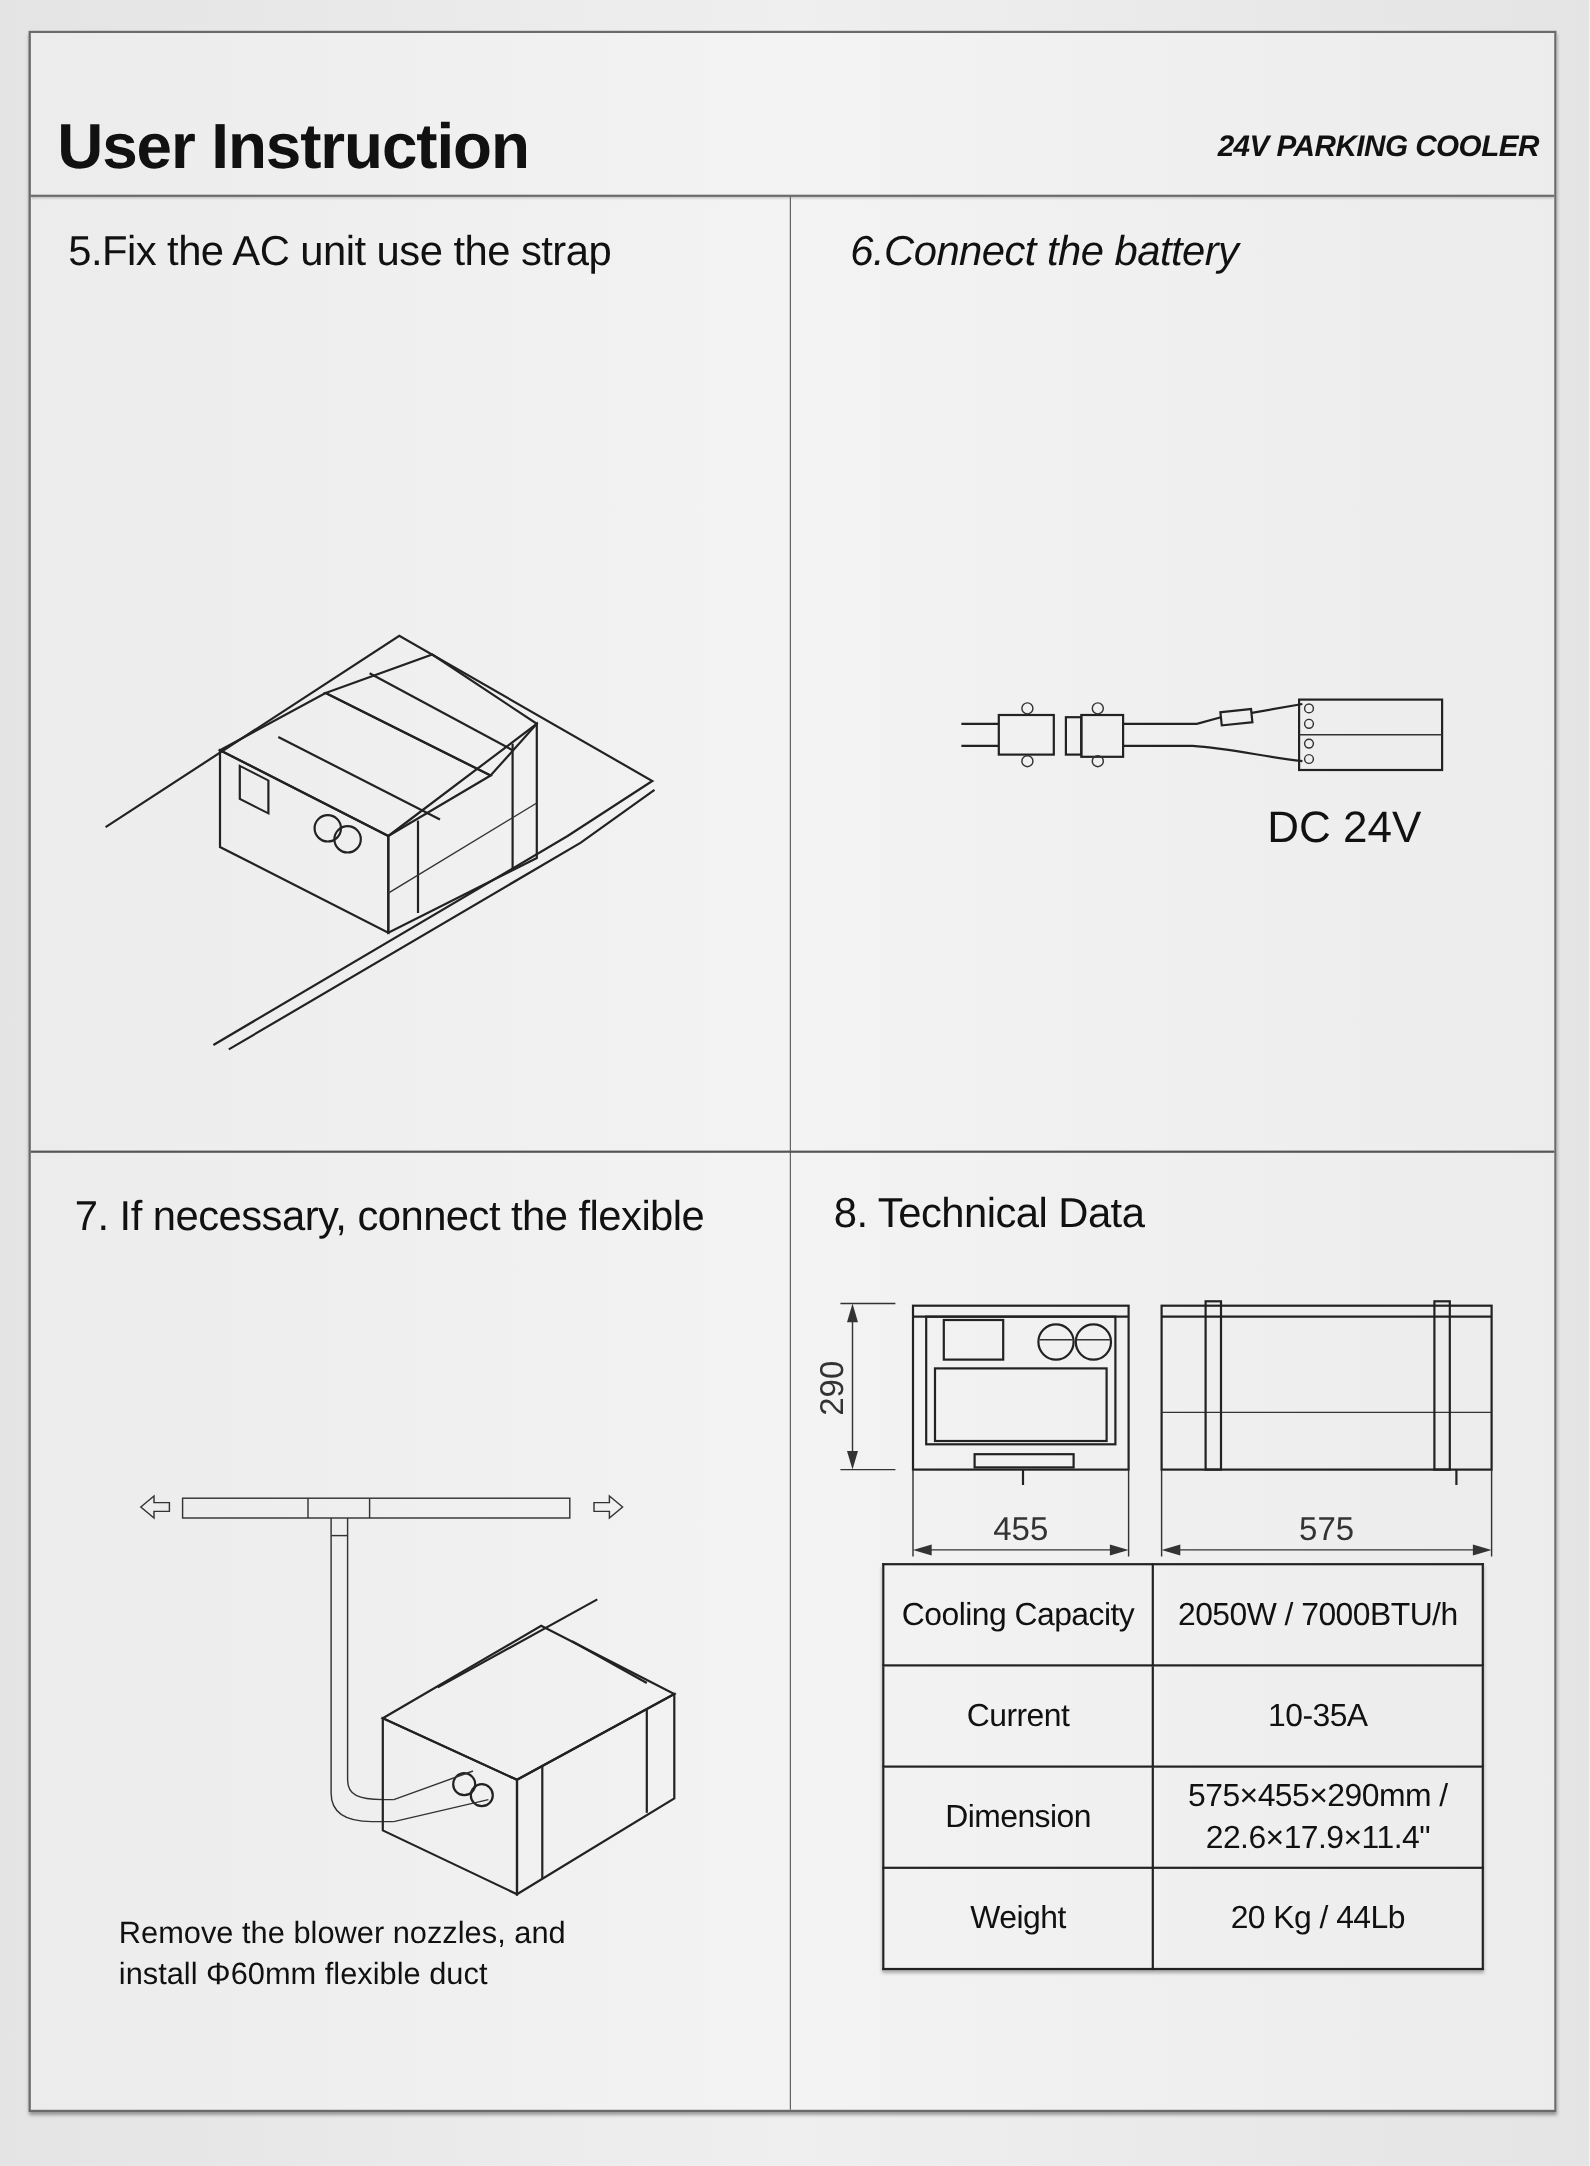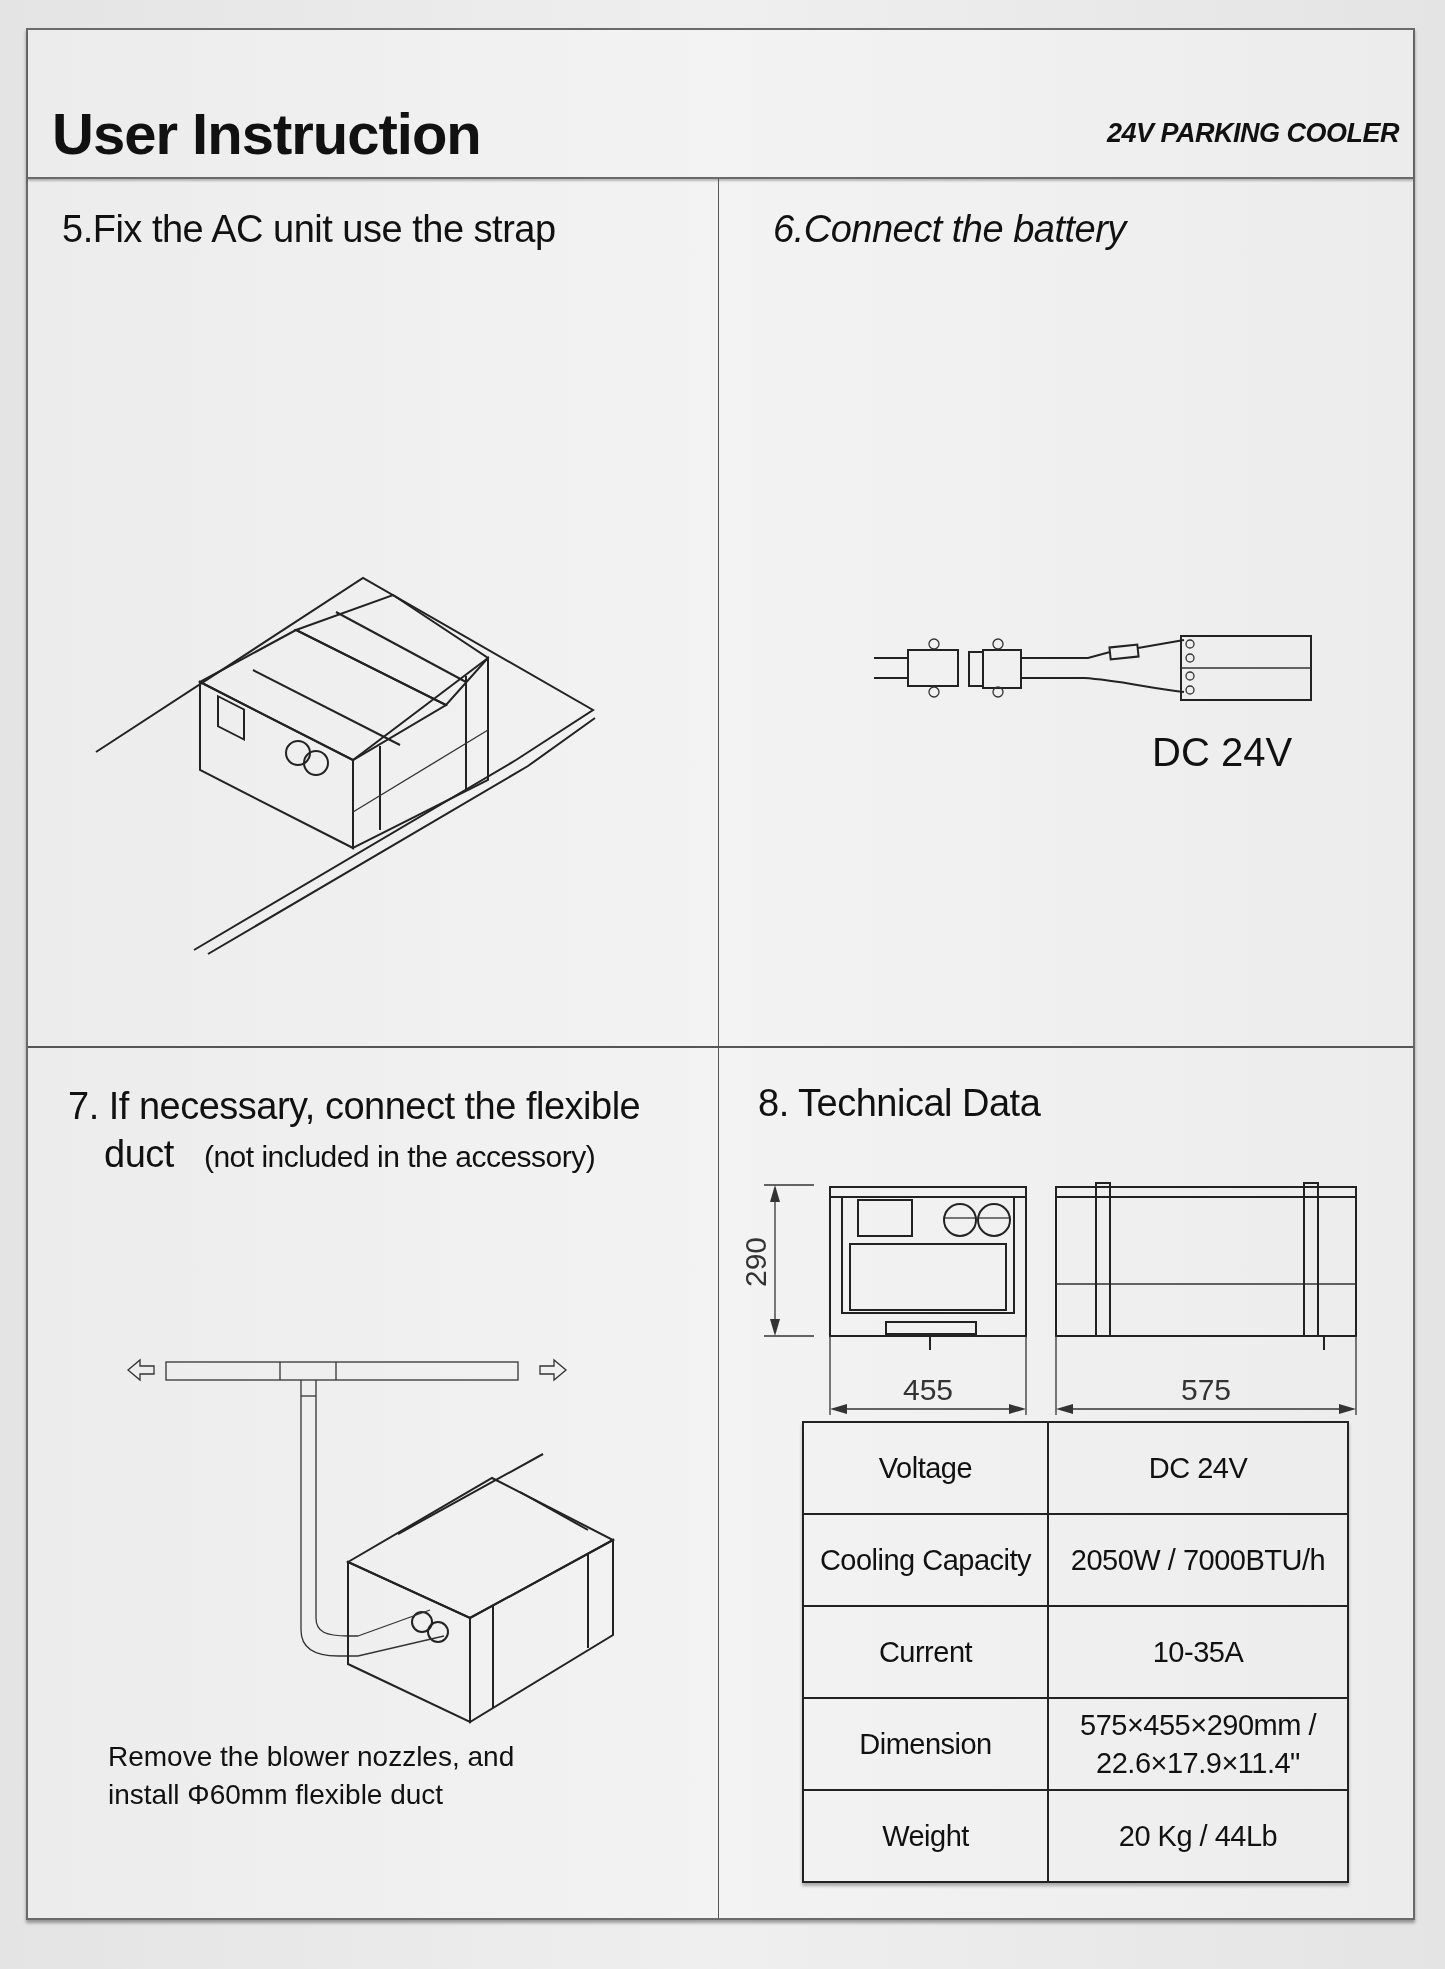--- a/index.html
+++ b/index.html
@@ -140,24 +140,20 @@
     <line class="thin" x1="333" y1="68" x2="463" y2="68"></line>
     <circle class="thin" cx="342" cy="44" r="4"></circle>
     <circle class="thin" cx="342" cy="58" r="4"></circle>
     <circle class="thin" cx="342" cy="76" r="4"></circle>
     <circle class="thin" cx="342" cy="90" r="4"></circle>
   </svg>
   <div class="dc-label" style="left:1124px; top:700px;">DC 24V</div>
 
   <div class="step-title" style="left:40px; top:1052px; line-height:48px;">
     <div>7. If necessary, connect the flexible</div>
-    <div style="padding-left:36px;">
-      <span>duct</span>
-      <span class="step-note" style="margin-left:20px;">(not included in the accessory)</span>
-    </div>
   </div>
   <svg style="left:80px; top:1300px;" width="560" height="400" viewBox="0 0 560 400">
 
     <polygon class="thin" points="20,40 32,30 32,36 46,36 46,44 32,44 32,50"></polygon>
 
     <rect class="thin" x="58" y="32" width="352" height="18"></rect>
     <line class="thin" x1="172" y1="32" x2="172" y2="50"></line>
     <line class="thin" x1="228" y1="32" x2="228" y2="50"></line>
     <path class="thin" d="M193,50 L193,300 C193,318 206,326 230,326 L250,326"></path>
     <path class="thin" d="M208,50 L208,288 C208,302 218,306 240,306 L250,306"></path>
@@ -221,24 +217,20 @@
     <line class="thin" x1="328" y1="166" x2="328" y2="245"></line>
     <line class="thin" x1="628" y1="166" x2="628" y2="245"></line>
     <line class="thin" x1="334" y1="239" x2="622" y2="239"></line>
     <polygon points="328,239 345,234 345,244" fill="#333"></polygon>
     <polygon points="628,239 611,234 611,244" fill="#333"></polygon>
     <text class="dim" x="478" y="230" text-anchor="middle">575</text>
   </svg>
 
   <table class="spec-table" style="left:774px; top:1391px;">
     <tbody>
-        <tr>
-      <td class="k">Voltage</td>
-      <td class="v">DC 24V</td>
-    </tr>
     <tr>
       <td class="k">Cooling Capacity</td>
       <td class="v">2050W / 7000BTU/h</td>
     </tr>
     <tr>
       <td class="k">Current</td>
       <td class="v">10-35A</td>
     </tr>
     <tr>
       <td class="k">Dimension</td>

